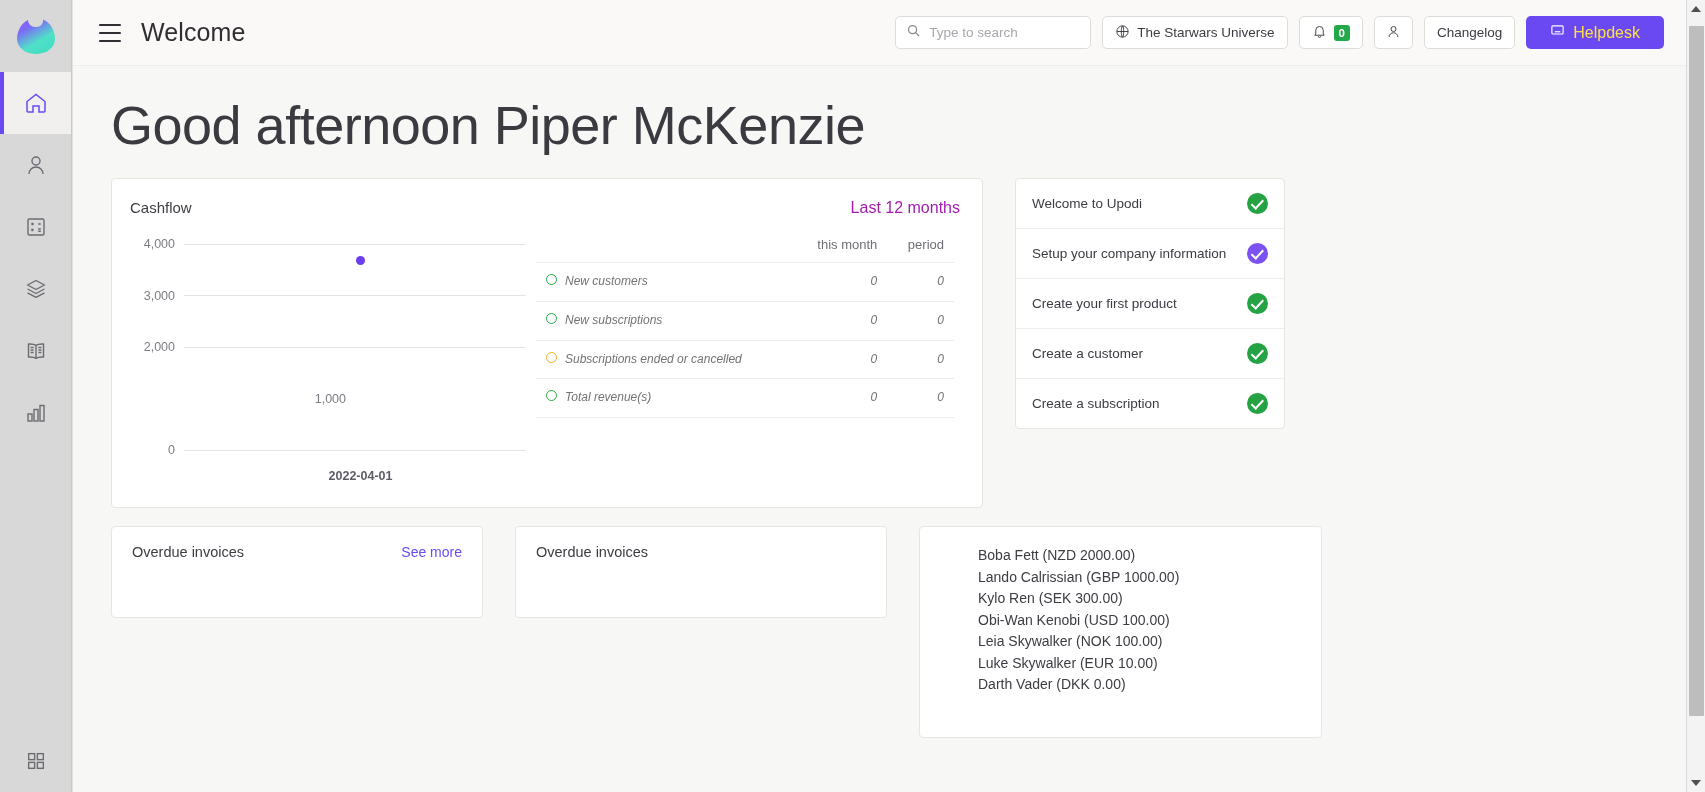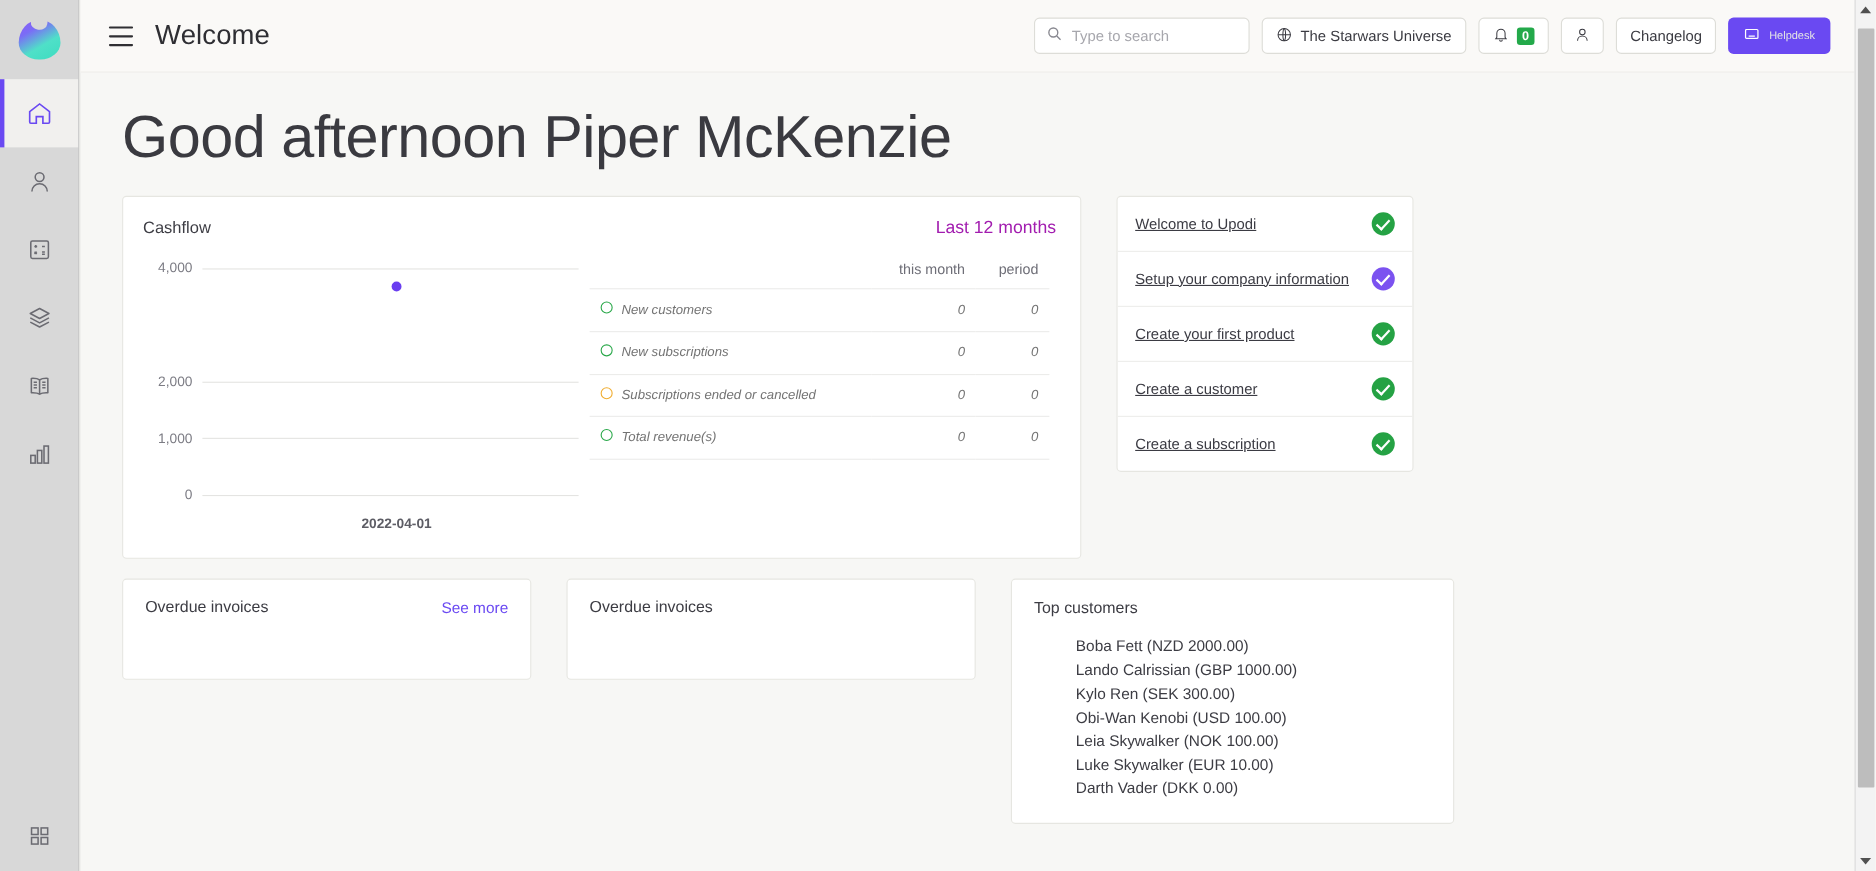--- a/index.html
+++ b/index.html
@@ -88,23 +88,23 @@
     height: 33px; background: #fff; border: 1px solid #ddddd8; border-radius: 5px;
     display: flex; align-items: center; gap: 7px; padding: 0 12px;
     font-size: 13.5px; color: #3b3b42; cursor: pointer; white-space: nowrap;
   }
   .pill.icon-only { padding: 0 11px; }
   .badge-count {
     background: #23a94a; color: #fff; font-size: 11.5px; font-weight: 700;
     border-radius: 3px; padding: 1px 5px; line-height: 14px;
   }
   .btn-primary {
-    height: 33px; background: #6a49f2; border: 0; border-radius: 5px; color: #e5e5e5;
-    display: flex; align-items: center; gap: 8px; padding: 0 14px;
-    font-size: 10px; font-family: inherit; cursor: pointer;
+    height: 33px; background: #6a49f2; border: 0; border-radius: 5px; color: #fde047;
+    display: flex; align-items: center; gap: 8px; padding: 0 24px;
+    font-size: 16px; font-family: inherit; cursor: pointer;
   }
 
   
   .content { flex: 1; overflow: hidden; padding: 0 26px 0 38px; }
   .greeting {
     font-size: 54px; font-weight: 300; color: #3a3a40;
     letter-spacing: -.5px; margin: 28px 0 22px 0; white-space: nowrap;
   }
 
   .row-top { display: flex; gap: 32px; align-items: flex-start; }
@@ -159,21 +159,21 @@
   .ring.warn { border-color: #f0ad31; }
 
   
   .checklist { width: 270px; }
   .chk-item {
     display: flex; align-items: center; gap: 10px;
     padding: 14px 16px; border-bottom: 1px solid #ededea;
     font-size: 13.5px; color: #3b3b43; cursor: pointer;
   }
   .chk-item:last-child { border-bottom: 0; }
-  .chk-label { flex: 1; line-height: 1.3; text-decoration: underline; }
+  .chk-label { flex: 1; line-height: 1.3; }
   .tick {
     width: 21px; height: 21px; border-radius: 50%; background: #25a244;
     flex: 0 0 21px; position: relative;
   }
   .tick.purple { background: #7b52f0; }
   .tick::after {
     content: ""; position: absolute; left: 6.6px; top: 4.4px;
     width: 5px; height: 9.5px; border: solid #fff;
     border-width: 0 2.1px 2.1px 0; transform: rotate(43deg);
   }
@@ -353,25 +353,29 @@
         </div>
 
         <div class="cf-body">
 
           <div class="plot">
             <div class="plot-area" id="plot-area">
                 <div class="gridrow" style="top: 0px;">
                   <div class="gtick">4,000</div>
                   <div class="gline"></div>
                 </div>
+                <div class="gridrow" style="top: 51.5px;">
+                  <div class="gtick">3,000</div>
+                  <div class="gline"></div>
+                </div>
                 <div class="gridrow" style="top: 103px;">
                   <div class="gtick">2,000</div>
                   <div class="gline"></div>
                 </div>
-                <div class="gridrow" style="top: 154.5px;">
+                <div class="gridrow" style="top: 154.5px; flex-direction: column;">
                   <div class="gtick">1,000</div>
                   <div class="gline"></div>
                 </div>
                 <div class="gridrow" style="top: 206px;">
                   <div class="gtick">0</div>
                   <div class="gline"></div>
                 </div>
                 <div class="dot" style="left: 224px; top: 18.675px; background: rgb(106, 62, 240);"></div>
                 <div class="xlabel" style="left: 228.5px; font-weight: bold;">2022-04-01</div>
               </div>
@@ -441,21 +445,20 @@
       <div class="card mini-card">
         <span class="mini-title">Overdue invoices</span>
         <span class="see-more">See more</span>
       </div>
 
       <div class="card mini-card">
         <span class="mini-title">Overdue invoices</span>
       </div>
 
       <div class="card top-customers">
-        <div class="tc-title">Top customers</div>
         <div id="tc-list">
             <div class="tc-line">Boba Fett (NZD 2000.00)</div>
             <div class="tc-line">Lando Calrissian (GBP 1000.00)</div>
             <div class="tc-line">Kylo Ren (SEK 300.00)</div>
             <div class="tc-line">Obi-Wan Kenobi (USD 100.00)</div>
             <div class="tc-line">Leia Skywalker (NOK 100.00)</div>
             <div class="tc-line">Luke Skywalker (EUR 10.00)</div>
             <div class="tc-line">Darth Vader (DKK 0.00)</div>
           </div>
       </div>

